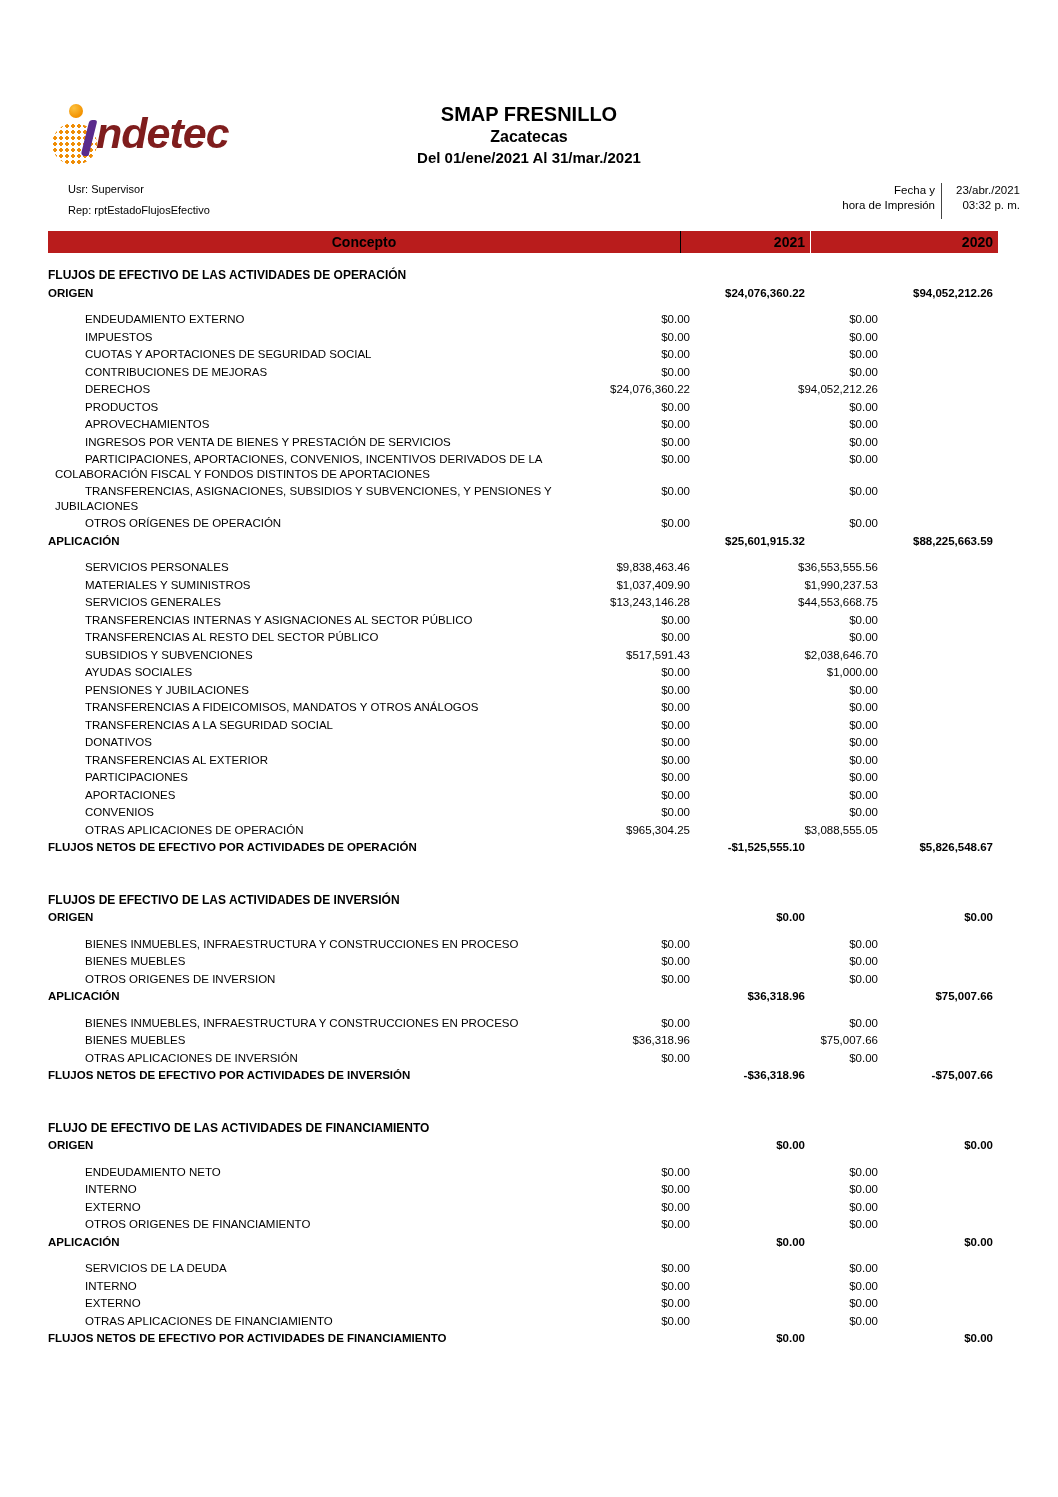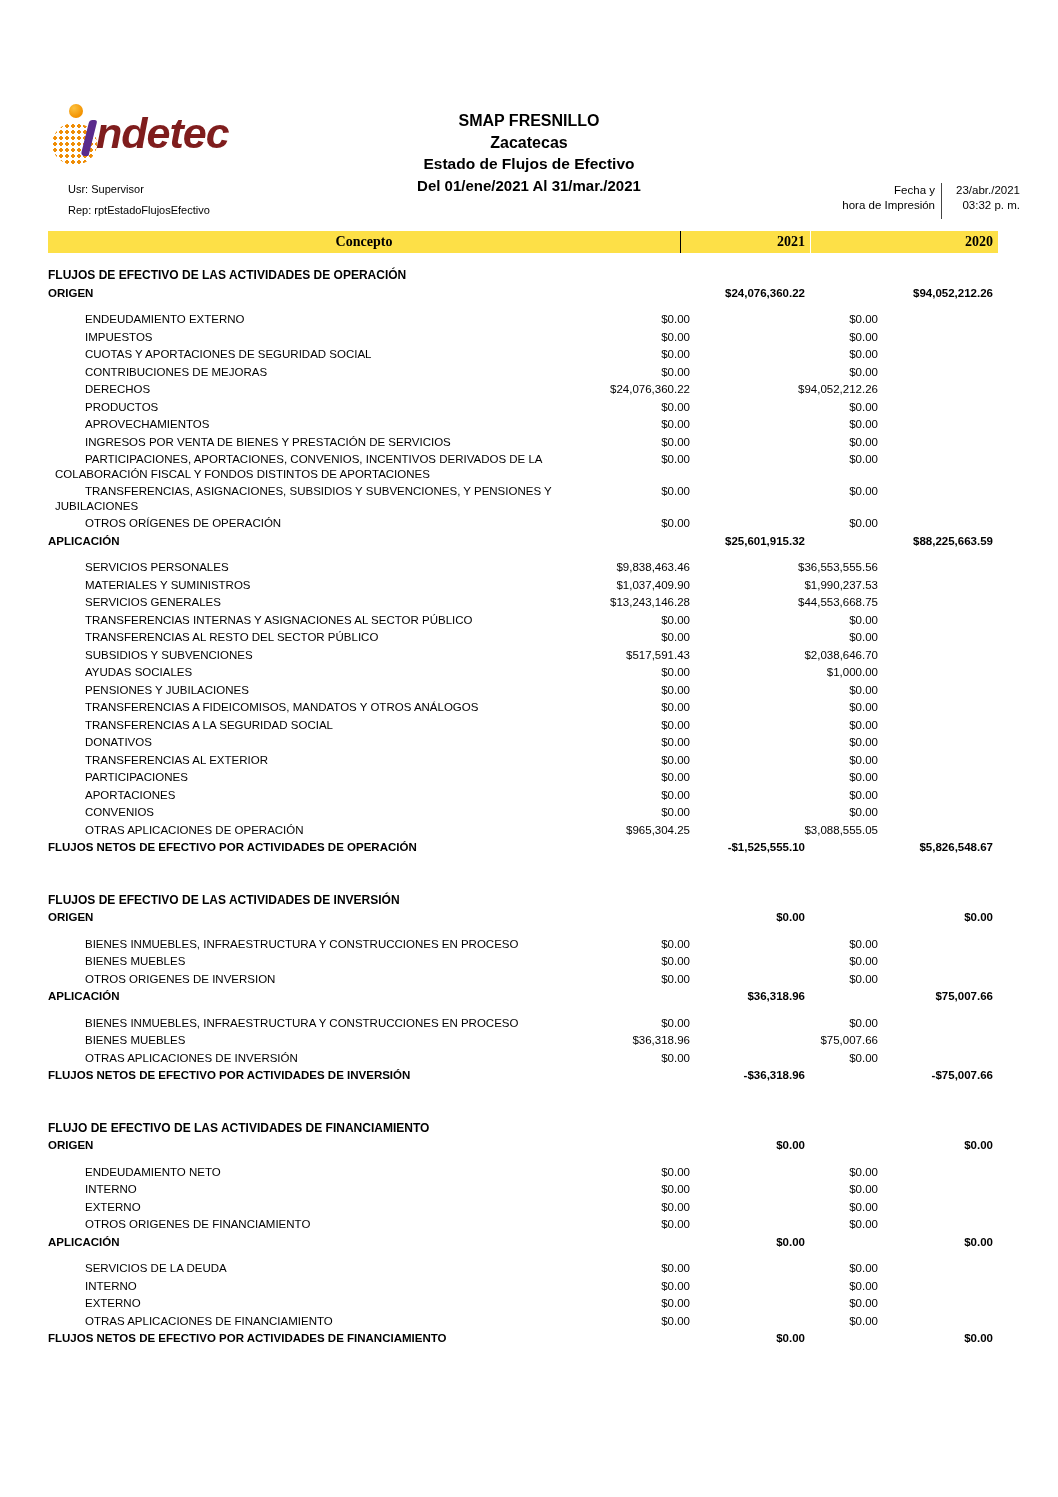--- a/index.html
+++ b/index.html
@@ -23,37 +23,37 @@
     position:absolute;left:33px;top:17px;width:8px;height:36px;background:#5b2b8c;
     transform:skewX(-14deg);border-radius:3px 3px 1px 4px;
   }
   .logo-rest{
     position:absolute;left:44px;top:12px;font-size:43px;line-height:36px;
     font-weight:bold;font-style:italic;color:#7f1d1d;letter-spacing:-1px;
   }
 
   
   .title-block{position:absolute;left:279px;top:103px;width:500px;text-align:center;font-weight:bold;}
-  .t1{font-size:16px;line-height:23px;margin-top:6px;}
+  .t1{font-size:20px;line-height:23px;}
   .t2{font-size:16px;line-height:21px;}
   .t3{font-size:15.5px;line-height:22px;}
   .t4{font-size:15px;line-height:22px;}
 
   
   .meta-left{position:absolute;left:68px;top:179px;font-size:11px;line-height:21px;}
 
   
   .print-info{position:absolute;top:183px;right:38px;display:flex;align-items:flex-start;font-size:11.5px;}
   .print-label{text-align:right;line-height:15px;padding-right:6px;}
   .print-divider{width:1px;height:36px;background:#444;}
   .print-values{text-align:right;line-height:15px;padding-left:6px;min-width:72px;}
 
   
   .band{position:absolute;left:48px;top:231px;width:950px;height:22px;display:flex;font-weight:bold;font-size:14px;line-height:22px;}
-  .band .cell{background:#fde047;box-sizing:border-box;font-family:Liberation Serif, serif;}
+  .band .cell{background:#b91c1c;box-sizing:border-box;}
   .band .c-label{flex:1;text-align:center;}
   .band .c-2021{width:130px;text-align:right;padding-right:5px;border-left:1px solid #000000;}
   .band .c-2020{width:188px;text-align:right;padding-right:5px;border-left:1px solid #fff;}
 
   
   .tbody{position:absolute;left:48px;top:268px;width:950px;font-size:11.5px;}
   .section + .section{margin-top:38px;}
   .row{display:flex;align-items:flex-start;margin-bottom:3px;line-height:14.5px;}
   .row .label{flex:1;}
   .row .val{width:130px;text-align:right;padding-right:5px;box-sizing:border-box;white-space:nowrap;}
@@ -72,21 +72,20 @@
   <div class="logo">
     <div class="logo-ball"></div>
     <div class="logo-dot"></div>
     <div class="logo-stem"></div>
     <div class="logo-rest">ndetec</div>
   </div>
 
   <div class="title-block">
     <div class="t1">SMAP FRESNILLO</div>
     <div class="t2">Zacatecas</div>
-    <div class="t3">Estado de Flujos de Efectivo</div>
     <div class="t4">Del 01/ene/2021 Al 31/mar./2021</div>
   </div>
 
   <div class="meta-left">
     <div>Usr: Supervisor</div>
     <div>Rep: rptEstadoFlujosEfectivo</div>
   </div>
 
   <div class="print-info">
     <div class="print-label">

